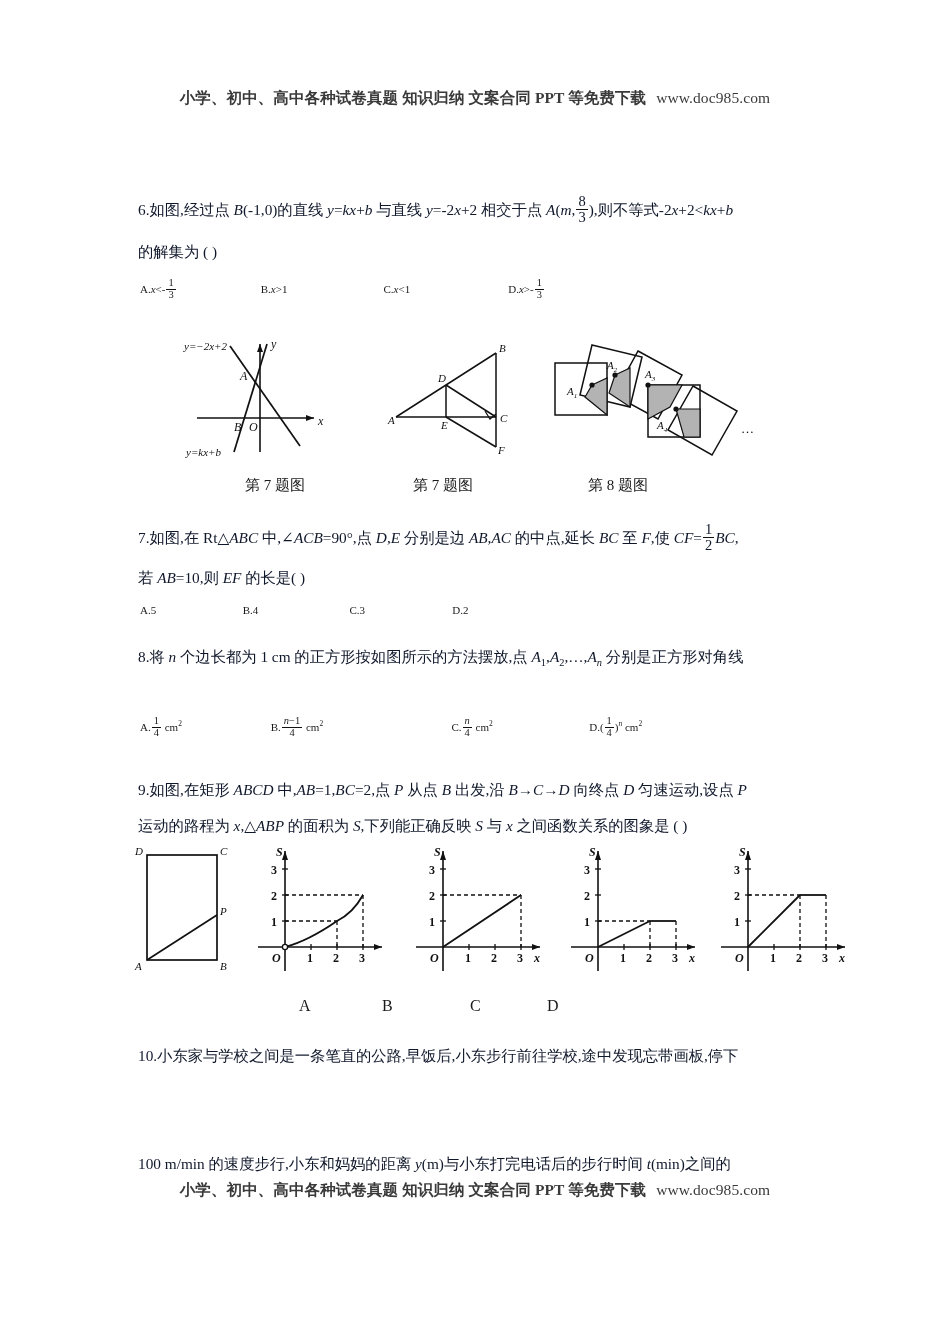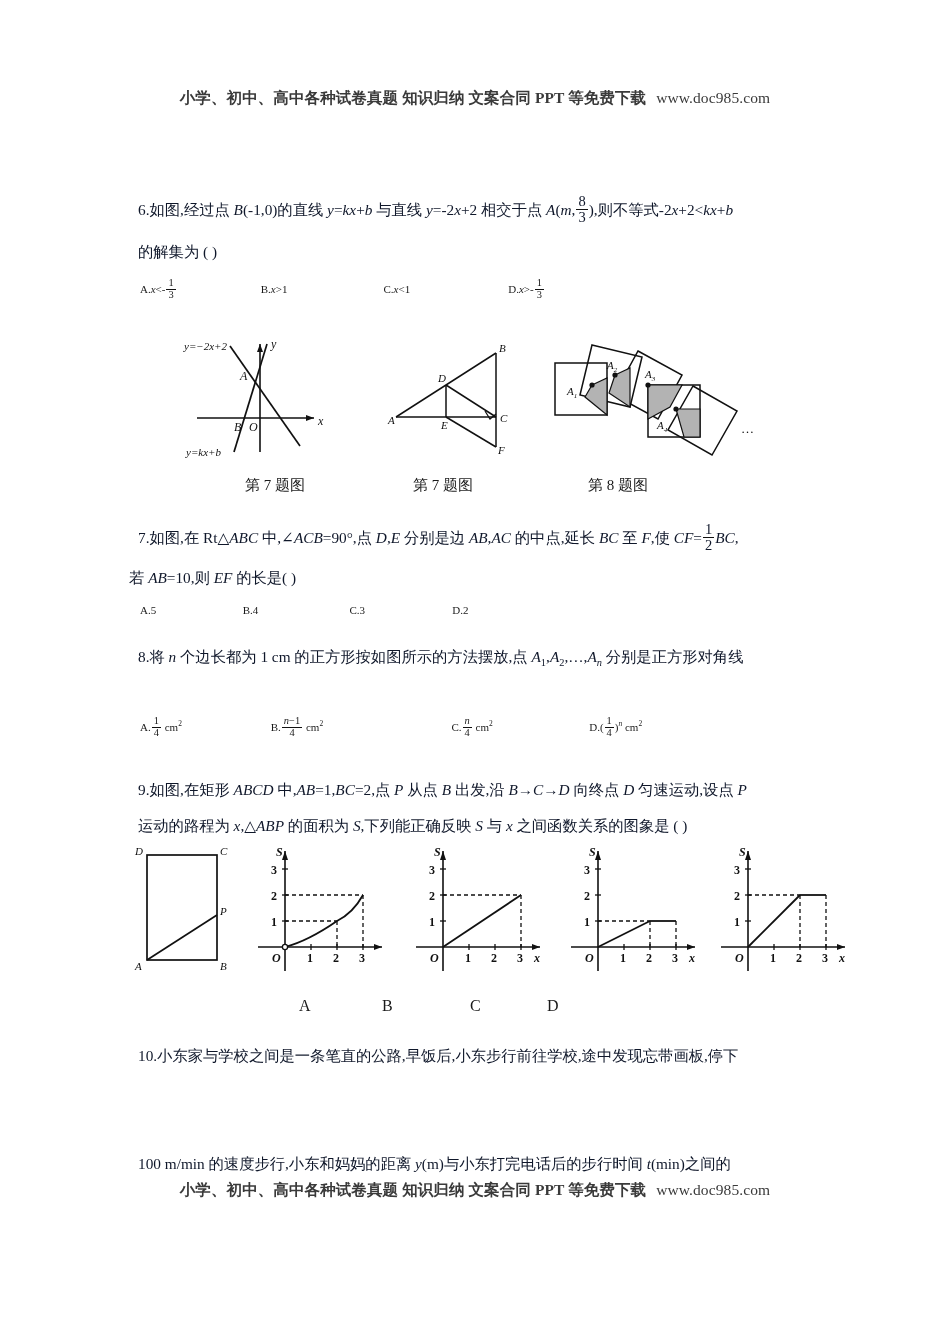--- a/index.html
+++ b/index.html
@@ -184,21 +184,21 @@
     </svg>
   </div>
 
   <div class="figcap" style="left:245px; top:476px;">第 7 题图</div>
   <div class="figcap" style="left:413px; top:476px;">第 7 题图</div>
   <div class="figcap" style="left:588px; top:476px;">第 8 题图</div>
 
   <div class="qtext" id="q7-line1" style="left:138px; top:518px;">
     7.如图,在 Rt△<span class="ital">ABC</span> 中,∠<span class="ital">ACB</span>=90°,点 <span class="ital">D</span>,<span class="ital">E</span> 分别是边 <span class="ital">AB</span>,<span class="ital">AC</span> 的中点,延长 <span class="ital">BC</span> 至 <span class="ital">F</span>,使 <span class="ital">CF</span>=<span class="frac"><span class="num">1</span><span class="den">2</span></span><span class="ital">BC</span>,
   </div>
-  <div class="qtext" id="q7-line2" style="left:129px; top:558px;text-align:right;">
+  <div class="qtext" id="q7-line2" style="left:138px; top:558px;text-align:right;">
     若 <span class="ital">AB</span>=10,则 <span class="ital">EF</span> 的长是(      )
   </div>
   <div class="opts" id="q7-options" style="left:140px; top:604px;">
     <span class="opt" style="width:100px;">A.5</span>
     <span class="opt" style="width:104px;">B.4</span>
     <span class="opt" style="width:100px;">C.3</span>
     <span class="opt">D.2</span>
   </div>
 
   <div class="qtext" id="q8-line1" style="left:138px; top:638px; line-height:38px;text-align:center;">

